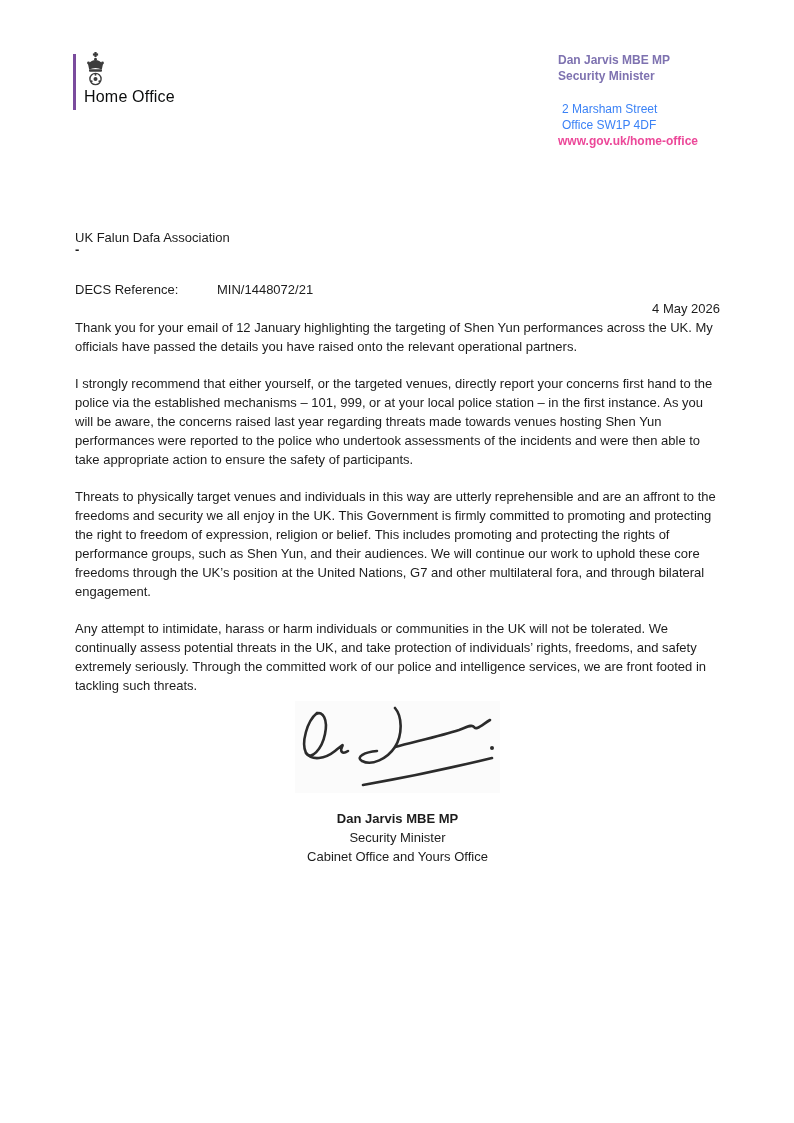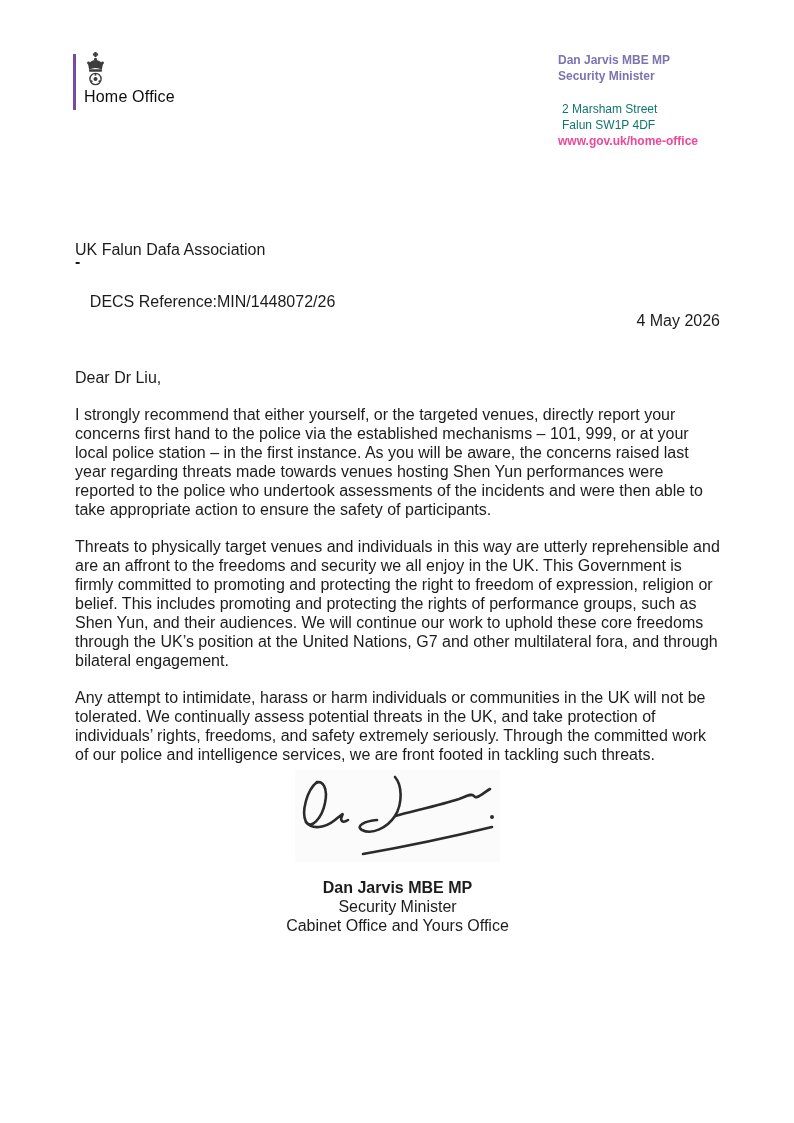--- a/index.html
+++ b/index.html
@@ -28,37 +28,37 @@
   }
   .crest { position: absolute; left: 11px; top: 0; }
   .logo-text {
     position: absolute; left: 11px; top: 36px;
     font-size: 16px; letter-spacing: 0.2px;
     color: #0b0c0c; white-space: nowrap;
   }
 
   .contact-block { position: absolute; left: 558px; top: 52px; width: 200px; font-size: 12px; line-height: 16px; }
   .minister-name, .minister-title { font-weight: bold; color: #7e72b0; }
-  .address-block { margin-top: 17px; padding-left: 4px; color: #0f766e; }
+  .address-block { margin-top: 17px; padding-left: 4px; color: #3b82f6; }
   .website { font-weight: bold; color: #ec4899; text-decoration: none; display: inline-block; }
 
   
   .body-col {
-    position: absolute; left: 75px; top: 240px; width: 645px;
-    font-size: 16px; line-height: 19px; color: #1c1c1c;
+    position: absolute; left: 75px; top: 228px; width: 645px;
+    font-size: 13px; line-height: 19px; color: #1c1c1c;
   }
 
   .recipient-name { white-space: nowrap; }
   .clipped-line {
     height: 6px; line-height: 6px; overflow: hidden;
     font-weight: bold; letter-spacing: -1px;
   }
 
   .ref-line { margin-top: 27px; }
-  .ref-label { display: inline-block; width: 142px; text-align: right; }
+  .ref-label { display: inline-block; width: 142px; }
 
   .date-line { text-align: right; margin-top: 0; }
 
   .salutation { margin-top: 38px; margin-bottom: 18px; }
   .para { margin-bottom: 18px; text-align: left; }
   .para:last-of-type { margin-bottom: 0; }
 
   .closing { text-align: center; }
 
   .signature-wrap {
@@ -102,39 +102,39 @@
         </svg>
       </span>
       <div class="logo-text">Home Office</div>
     </div>
 
     <div class="contact-block">
       <div class="minister-name">Dan Jarvis MBE MP</div>
       <div class="minister-title">Security Minister</div>
       <div class="address-block">
         <div>2 Marsham Street</div>
-        <div>Falun SW1P 4DF</div>
+        <div>Office SW1P 4DF</div>
       </div>
       <a class="website" href="#">www.gov.uk/home-office</a>
     </div>
   </div>
 
   <div class="body-col">
 
     <div class="recipient-name">UK Falun Dafa Association</div>
     <div class="clipped-line">-</div>
 
     <div class="ref-line">
-      <span class="ref-label">DECS Reference:</span><span>MIN/1448072/26</span>
+      <span class="ref-label">DECS Reference:</span><span>MIN/1448072/21</span>
     </div>
 
     <div class="date-line">4 May 2026</div>
 
-    <div class="salutation">Dear Dr Liu,</div>
 
+    <p class="para">Thank you for your email of 12 January highlighting the targeting of Shen Yun performances across the UK. My officials have passed the details you have raised onto the relevant operational partners.</p>
     <p class="para">I strongly recommend that either yourself, or the targeted venues, directly report your concerns first hand to the police via the established mechanisms – 101, 999, or at your local police station – in the first instance. As you will be aware, the concerns raised last year regarding threats made towards venues hosting Shen Yun performances were reported to the police who undertook assessments of the incidents and were then able to take appropriate action to ensure the safety of participants.</p>
     <p class="para">Threats to physically target venues and individuals in this way are utterly reprehensible and are an affront to the freedoms and security we all enjoy in the UK. This Government is firmly committed to promoting and protecting the right to freedom of expression, religion or belief. This includes promoting and protecting the rights of performance groups, such as Shen Yun, and their audiences. We will continue our work to uphold these core freedoms through the UK’s position at the United Nations, G7 and other multilateral fora, and through bilateral engagement.</p>
     <p class="para">Any attempt to intimidate, harass or harm individuals or communities in the UK will not be tolerated. We continually assess potential threats in the UK, and take protection of individuals’ rights, freedoms, and safety extremely seriously. Through the committed work of our police and intelligence services, we are front footed in tackling such threats.</p>
 
 
     <div class="signature-wrap">
       <svg width="205" height="92" viewBox="0 0 205 92" fill="none" stroke="#2b2b2b" stroke-width="2.6" stroke-linecap="round" stroke-linejoin="round">
 
         <path d="M22 12 C12 20 6 42 11 52 C16 60 27 48 30 33 C33 19 28 9 21 13"></path>
         <path d="M11 52 C17 60 30 58 40 50 C46 45 49 42 47 46 C45 50 47 54 53 50"></path>

